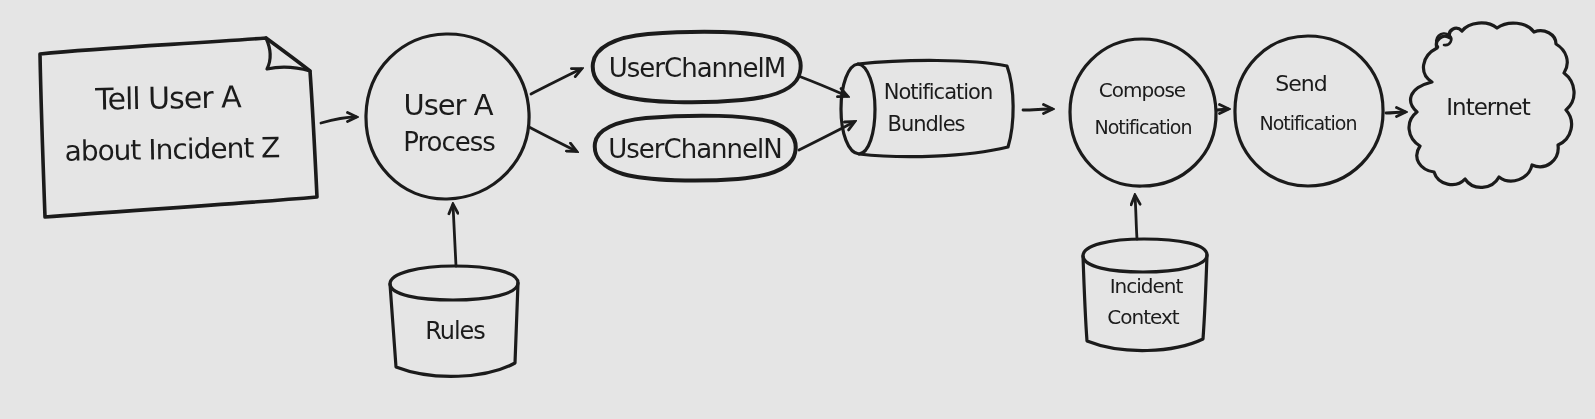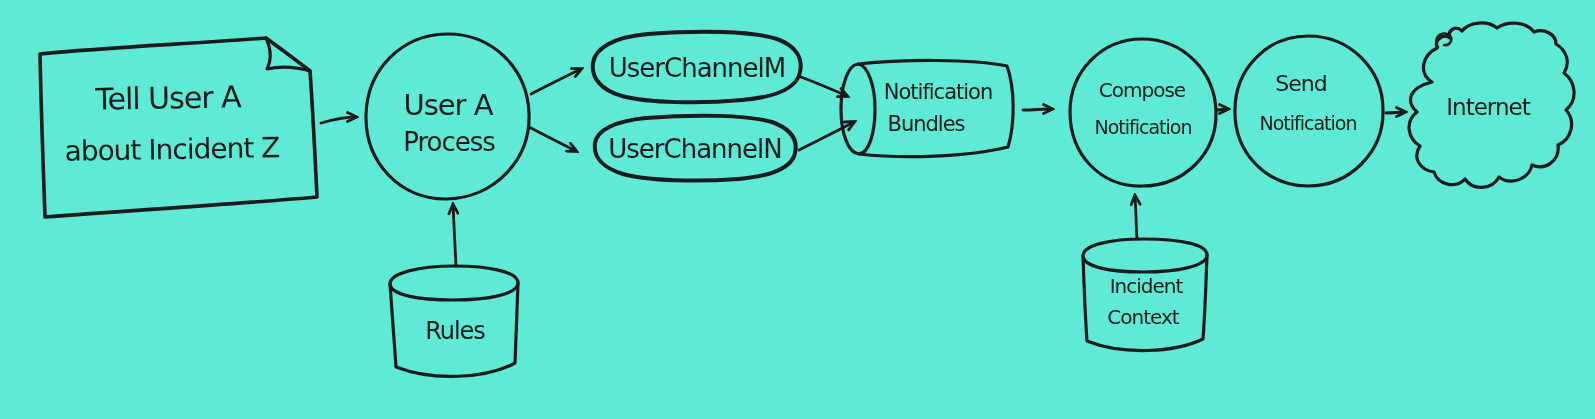--- a/index.html
+++ b/index.html
@@ -1,17 +1,17 @@
 <!DOCTYPE html>
 <html><head>
 <meta charset="utf-8">
 <style>
   html, body { margin: 0; padding: 0; background: #ffffff; }
   .canvas-wrap {
-    width: 1595px; height: 419px; position: relative; background: #5eead4;
+    width: 1595px; height: 419px; position: relative; background: #e5e5e5;
     font-family: "DejaVu Sans", "Liberation Sans", sans-serif;
   }
   svg { display: block; }
   .shape { fill: none; stroke-linecap: round; stroke-linejoin: round; }
   .edge  { fill: none; stroke-linecap: round; }
   text {
     font-family: "DejaVu Sans", "Liberation Sans", sans-serif;
     letter-spacing: -1px;
     text-anchor: middle;
     dominant-baseline: middle;

